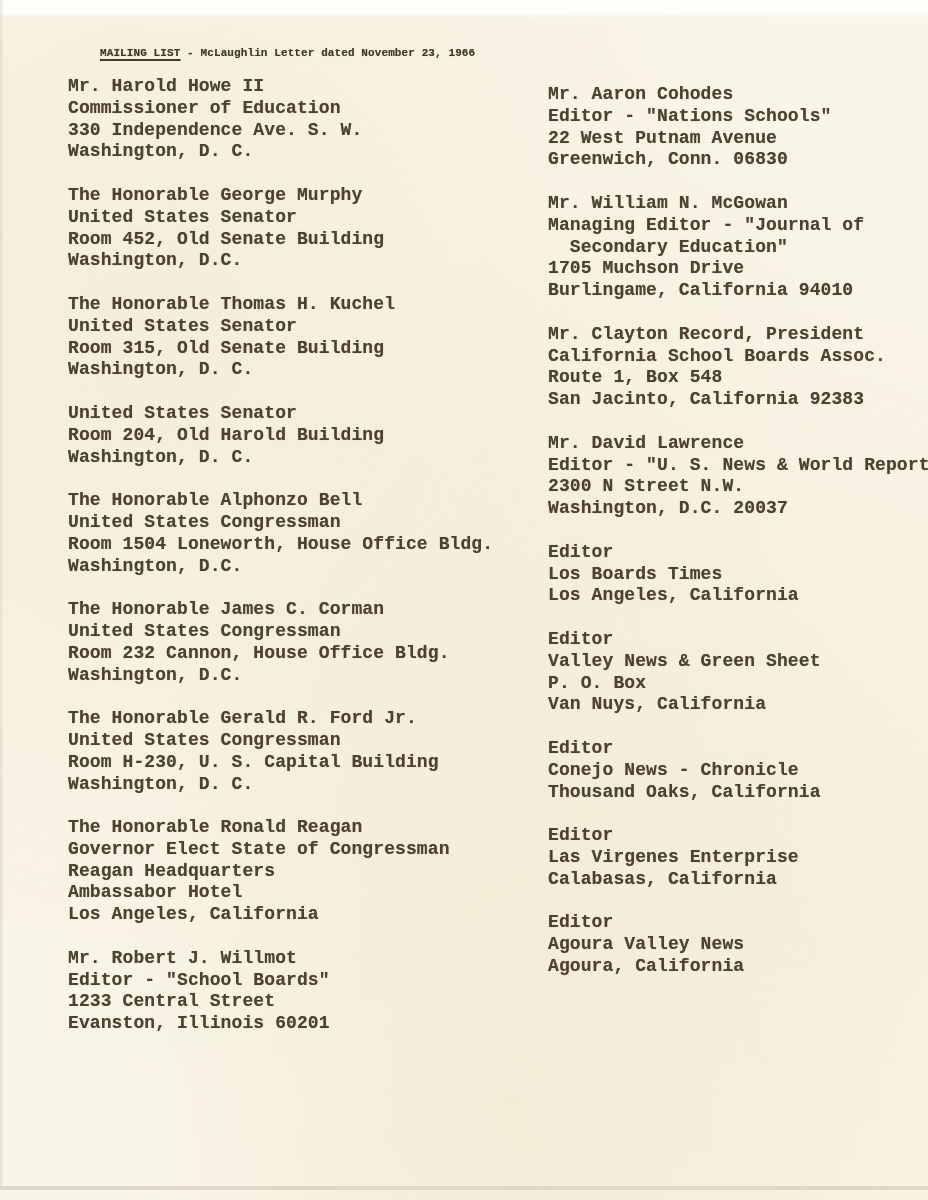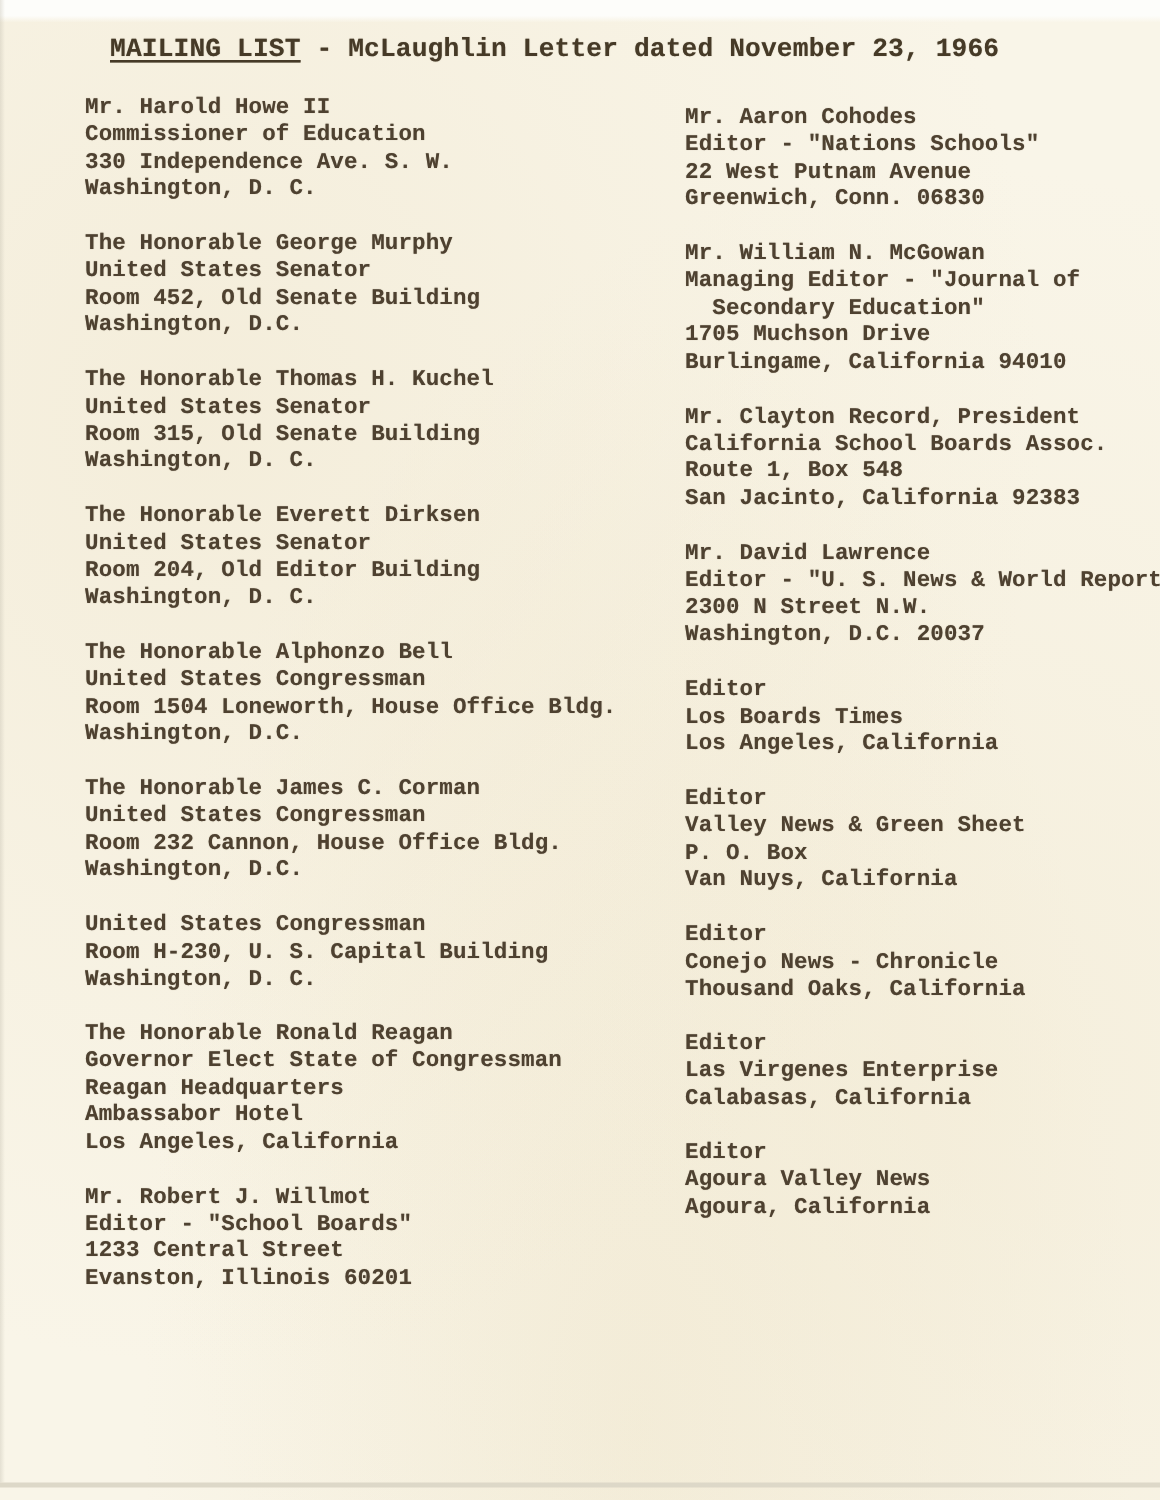--- a/index.html
+++ b/index.html
@@ -49,22 +49,22 @@
     position: absolute;
     bottom: 0; left: 0; right: 0;
     height: 10px;
     background: linear-gradient(to right, #14110d, #262El9 0%, #24211c 58%, #3a362f 80%, #7d776a 90%, #b3ada0 100%);
   }
   
   .title {
     position: absolute;
     top: 30px;
     left: 88px;
-    margin: 0;
-    font-size: 21px;
+    margin: 12px;
+    font-size: 11px;
     font-weight: bold;
     line-height: 22px;
     color: #463a27;
     text-shadow: 0 0 0.7px rgba(70,58,39,0.55);
     white-space: pre;
     letter-spacing: 0.1px;
   }
   .title .u {
     text-decoration: underline;
     text-underline-offset: 3px;
@@ -109,38 +109,38 @@
         <div class="line">Room 452, Old Senate Building</div>
         <div class="line">Washington, D.C.</div>
       </div>
       <div class="entry">
         <div class="line">The Honorable Thomas H. Kuchel</div>
         <div class="line">United States Senator</div>
         <div class="line">Room 315, Old Senate Building</div>
         <div class="line">Washington, D. C.</div>
       </div>
       <div class="entry">
-        <div class="line">The Honorable Everett Dirksen</div>
         <div class="line">United States Senator</div>
-        <div class="line">Room 204, Old Editor Building</div>
+        <div class="line">Room 204, Old Harold Building</div>
         <div class="line">Washington, D. C.</div>
       </div>
       <div class="entry">
         <div class="line">The Honorable Alphonzo Bell</div>
         <div class="line">United States Congressman</div>
         <div class="line">Room 1504 Loneworth, House Office Bldg.</div>
         <div class="line">Washington, D.C.</div>
       </div>
       <div class="entry">
         <div class="line">The Honorable James C. Corman</div>
         <div class="line">United States Congressman</div>
         <div class="line">Room 232 Cannon, House Office Bldg.</div>
         <div class="line">Washington, D.C.</div>
       </div>
       <div class="entry">
+        <div class="line">The Honorable Gerald R. Ford Jr.</div>
         <div class="line">United States Congressman</div>
         <div class="line">Room H-230, U. S. Capital Building</div>
         <div class="line">Washington, D. C.</div>
       </div>
       <div class="entry">
         <div class="line">The Honorable Ronald Reagan</div>
         <div class="line">Governor Elect State of Congressman</div>
         <div class="line">Reagan Headquarters</div>
         <div class="line">Ambassabor Hotel</div>
         <div class="line">Los Angeles, California</div>

